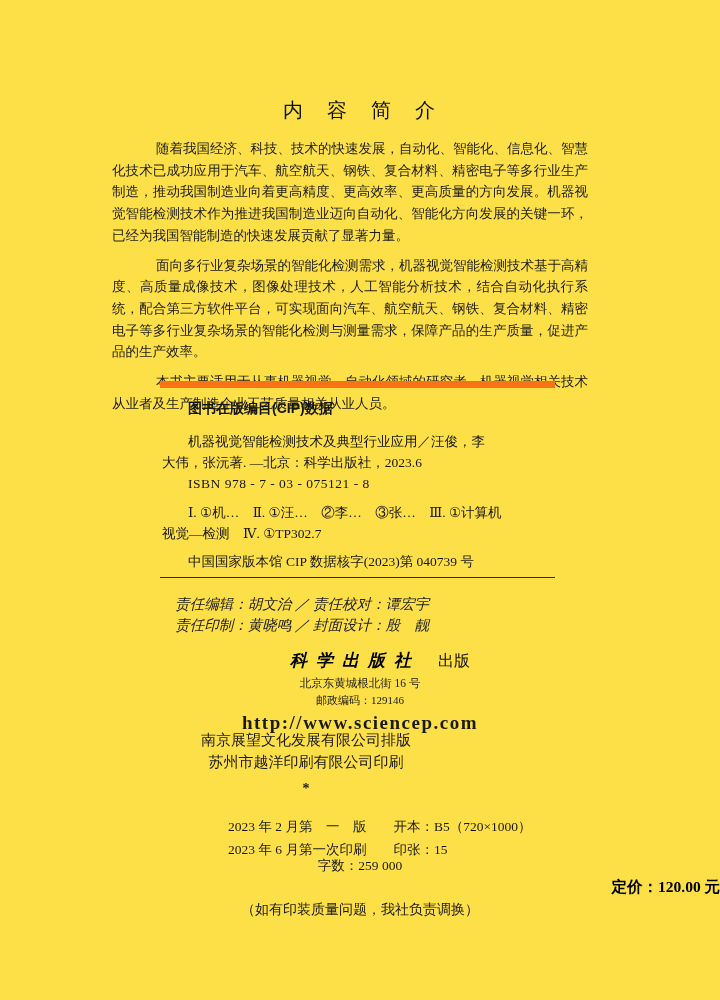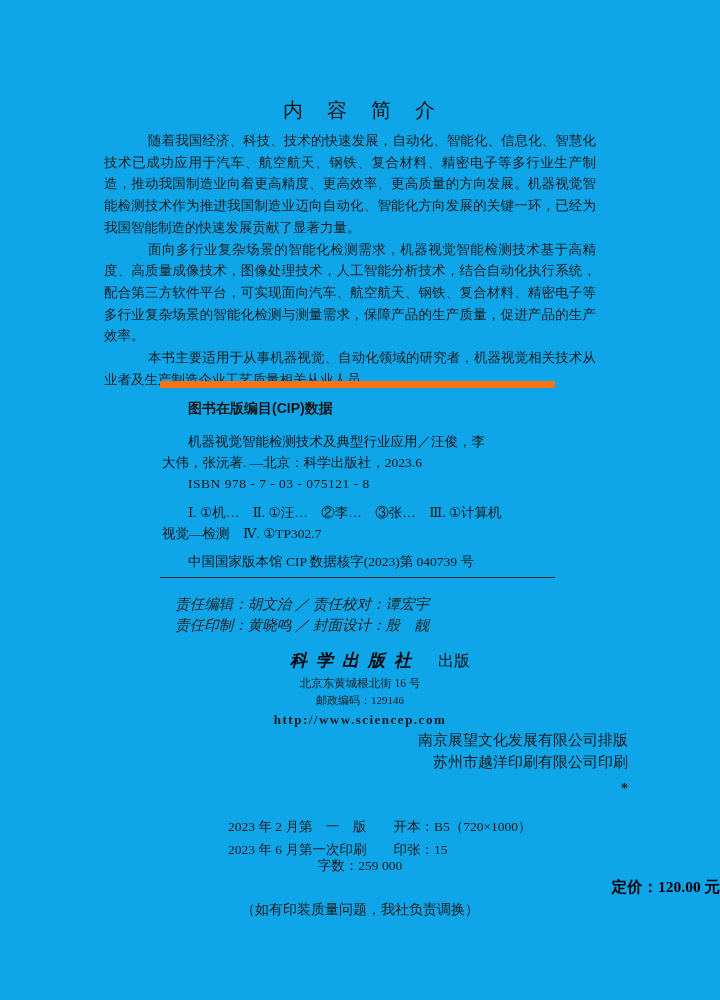--- a/index.html
+++ b/index.html
@@ -4,21 +4,21 @@
 <style>
   html, body {
     margin: 0;
     padding: 0;
     background: #ffffff;
   }
   .page {
     position: relative;
     width: 720px;
     height: 1000px;
-    background: #0ea5e9;
+    background: #fde047;
     color: #1a1a1a;
     font-family: "Liberation Serif", "DejaVu Serif", serif;
     overflow: hidden;
   }
   
   .intro-title {
     position: absolute;
     top: 97px;
     left: 0;
     width: 720px;
@@ -34,21 +34,21 @@
     position: absolute;
     top: 130px;
     left: 104px;
     width: 492px;
     font-size: 13.5px;
     line-height: 21.7px;
     text-align: justify;
     color: #1c1c1c;
   }
   .intro-body p {
-    margin: 0;
+    margin: 8px;
     text-indent: 44px;
   }
   
   .cip-box {
     position: absolute;
     top: 381px;
     left: 160px;
     width: 395px;
     height: 189px;
     border-top: 7px solid #f97316;
@@ -107,32 +107,32 @@
   }
   .pub-suffix {
     font-size: 16px;
     margin-left: 18px;
     font-style: normal;
     color: #111;
   }
   .pub-address  { font-size: 11.5px; margin-top: 4px !important; }
   .pub-postcode { font-size: 11px;   margin-top: 2px !important; }
   .pub-url {
-    font-size: 13px;
+    font-size: 19px;
     font-weight: bold;
     letter-spacing: 1.5px;
     margin-top: 4px !important;
   }
   
   .production {
     position: absolute;
     top: 730px;
-    left: 16px;
+    left: 0;
     width: 612px;
-    text-align: right;
+    text-align: center;
   }
   .production p { margin: 0; white-space: nowrap; }
   .prod-line { font-size: 15px; line-height: 21.5px; }
   .prod-dist { font-size: 13.5px; margin-top: 3px !important; }
   .asterisk  { font-size: 14px; margin-top: 8px !important; font-weight: bold; }
   
   .edition {
     position: absolute;
     top: 816px;
     left: 228px;

